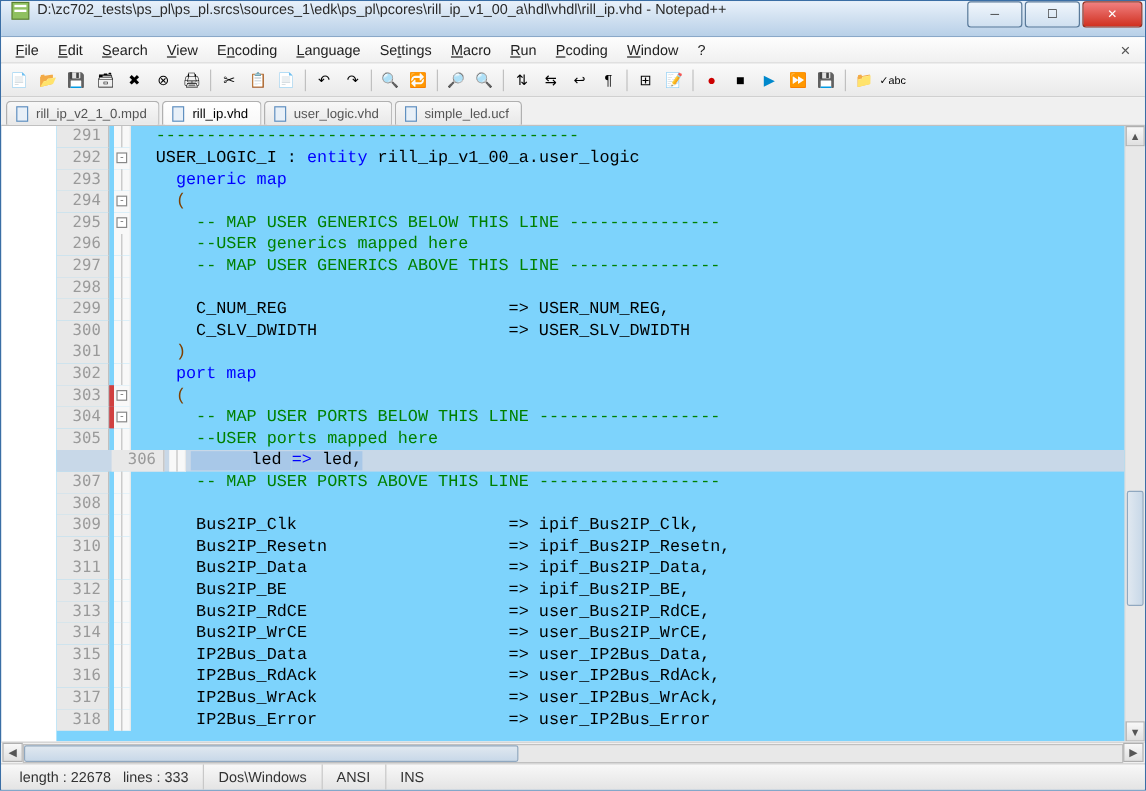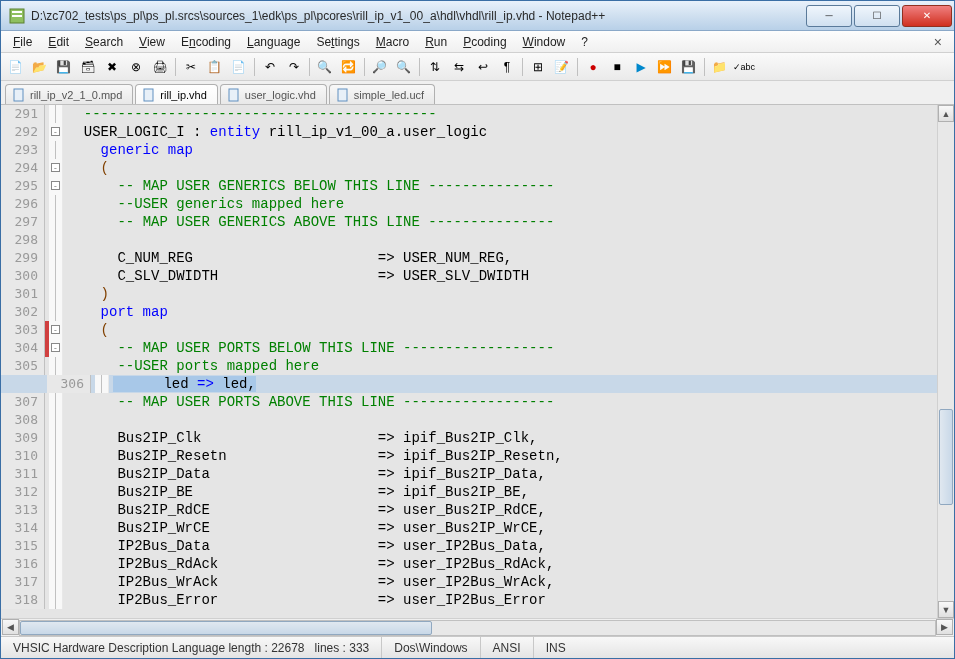--- a/index.html
+++ b/index.html
@@ -1,36 +1,36 @@
 <!DOCTYPE html>
 <html><head>
 <meta charset="utf-8">
 <style>
 * { margin: 0; padding: 0; box-sizing: border-box; }
 body { font-family: "Segoe UI", Tahoma, sans-serif; font-size: 12px; background: #fff; overflow: hidden; }
 .window { width: 955px; height: 659px; border: 1px solid #3a6ea5; background: #fff; display: flex; flex-direction: column; }
-.titlebar { height: 30px; background: linear-gradient(to bottom, #e8f1fb, #d0e0f0, #b8d0e8); display: flex; align-items: center; padding: 0 2px 0 8px; border-bottom: 1px solid #8aa8c8; }
+.titlebar { height: 30px; background: linear-gradient(to bottom, #e8f1fb, #d0e0f0, #b8d0e8); display: flex; padding: 0 2px 0 8px; border-bottom: 1px solid #8aa8c8; }
 .titlebar-icon { width: 16px; height: 16px; margin-right: 6px; display:inline-flex; align-items:center; justify-content:center; }
 .titlebar-text { flex: 1; color: #2a2a2a; font-size: 12px; white-space: nowrap; overflow: hidden; text-overflow: ellipsis; }
 .window-controls { display: flex; gap: 0; }
 .win-btn { width: 46px; height: 22px; border: 1px solid #5a7a9a; background: linear-gradient(to bottom, #f0f6fc, #d0e0f0); display: flex; align-items: center; justify-content: center; font-size: 10px; color: #333; border-radius: 3px; margin-left: 2px; cursor: pointer; }
 .win-btn.close { background: linear-gradient(to bottom, #f08080, #d03020); color: #fff; border-color: #903020; width: 50px; }
 .menubar { height: 22px; background: linear-gradient(to bottom, #fdfdfd, #f0f0f0); border-bottom: 1px solid #d0d0d0; display: flex; align-items: center; padding: 0 4px; font-size: 12px; }
 .menu-item { padding: 14px 8px; cursor: pointer; color: #222; }
 .menu-item u { text-decoration: underline; }
 .menubar .close-x { margin-left: auto; padding: 0 8px; color: #555; cursor: pointer; font-size: 14px; }
 .toolbar { height: 28px; background: linear-gradient(to bottom, #fafafa, #eaeaea); border-bottom: 1px solid #d0d0d0; display: flex; align-items: center; padding: 0 4px; gap: 2px; }
 .tbtn { width: 22px; height: 22px; display: flex; align-items: center; justify-content: center; border: 1px solid transparent; border-radius: 2px; cursor: pointer; font-size: 12px; }
 .tsep { width: 1px; height: 18px; background: #c0c0c0; margin: 0 2px; }
 .tabbar { height: 24px; background: #f0f0f0; border-bottom: 1px solid #c0c0c0; display: flex; align-items: flex-end; padding: 0 4px; }
 .tab { height: 20px; padding: 0 10px 0 6px; background: linear-gradient(to bottom, #f8f8f8, #e8e8e8); border: 1px solid #b0b0b0; border-bottom: none; border-radius: 4px 4px 0 0; display: flex; align-items: center; gap: 4px; margin-right: 2px; font-size: 11px; color: #555; cursor: pointer; }
 .tab.active { background: linear-gradient(to bottom, #fff, #f8f8f8); color: #000; font-weight: normal; }
 .tab-icon { width: 14px; height: 14px; display:inline-flex; align-items:center; justify-content:center; font-size:11px; }
 .editor-area { flex: 1; display: flex; overflow: hidden; position: relative; }
-.code { flex: 1; font-family: Consolas, "Courier New", monospace; font-size: 14px; color: #000; background: #e5e5e5; white-space: pre; line-height: 18px; overflow: hidden; position: relative; }
+.code { flex: 1; font-family: Consolas, "Courier New", monospace; font-size: 14px; color: #000; background: #7dd3fc; white-space: pre; line-height: 18px; overflow: hidden; position: relative; margin-left: 46px; }
 .line { height: 18px; display: flex; }
 .ln-num { width: 44px; text-align: right; padding-right: 6px; color: #9a9a9a; background: #e8e8e8; border-right: 1px solid #c0c0c0; font-family: Consolas, monospace; font-size: 13px; flex-shrink: 0; }
 .fold { width: 14px; background: #f8f8f8; border-right: 1px solid #e8e8e8; flex-shrink: 0; position: relative; text-align:center; font-size:9px; color:#888; }
 .fold-box { width:9px; height:9px; border:1px solid #888; background:#fff; position:absolute; left:2px; top:4px; font-size:8px; line-height:7px; text-align:center; color:#666; }
 .code-text { padding-left: 4px; }
 .kw-blue { color: #0000ff; }
 .kw-green { color: #008000; }
 .kw-orange { color: #804000; }
 .highlight { background: #c8d8e8; padding-left: 46px; }
 .sel { background: #a8c8e8; }
@@ -173,20 +173,20 @@
   <div class="hscroll" style="position:relative">
     <div class="hscroll-arrow" style="left:1px">◀</div>
     <div class="hscroll-track">
       <div style="position:absolute;left:0;top:0;height:100%;width:45%;background:linear-gradient(#e0e8f0,#c8d8e8);border:1px solid #90a8c0;border-radius:2px"></div>
     </div>
     <div class="hscroll-arrow" style="right:1px">▶</div>
   </div>
 
   <div class="statusbar">
     <div class="status-cell" style="flex:0 0 auto">
-      <span>VHSIC Hardware Description Language</span>&nbsp;<span>length : 22678</span>&nbsp;&nbsp;&nbsp;<span>lines : 333</span>
+      &nbsp;<span>length : 22678</span>&nbsp;&nbsp;&nbsp;<span>lines : 333</span>
     </div>
     <div class="status-cell">Dos\Windows</div>
     <div class="status-cell">ANSI</div>
     <div class="status-cell">INS</div>
   </div>
 
 </div>
 
 </body></html>

